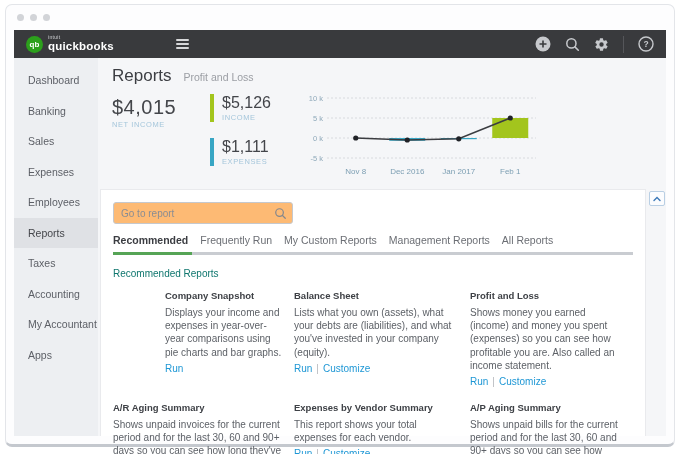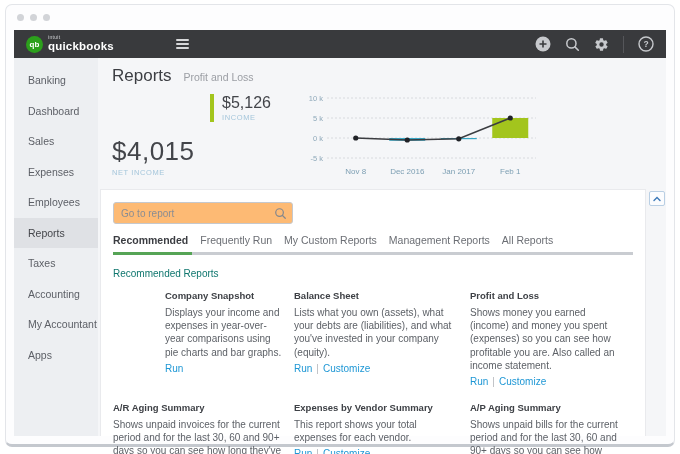--- a/index.html
+++ b/index.html
@@ -38,21 +38,21 @@
   .nav-item.active { background:#dfe1e5; color:#44464b; }
 
   .main { flex:1; background:#f5f6f8; position:relative; min-width:0; }
 
   .pagehead { position:absolute; left:14px; top:8px; display:flex; align-items:baseline; gap:12px; }
   .page-title { font-size:17px; color:#3c3e43; }
   .page-subtitle { font-size:10.5px; color:#9b9ea4; }
 
   
   .stat-net { position:absolute; left:14px; top:38px; }
-  .stat-value-lg { font-size:26px; color:#43454a; letter-spacing:.5px;margin-top:40px; }
+  .stat-value-lg { font-size:20px; color:#43454a; letter-spacing:.5px; }
   .stat-label { font-size:7.5px; color:#a5c6db; letter-spacing:.6px; margin-top:1px; }
   .stat-sm { position:absolute; left:112px; padding-left:8px; }
   .stat-sm.income { top:36px; border-left:4px solid #a3c51d; }
   .stat-sm.expenses { top:80px; border-left:4px solid #38a6c4; }
   .stat-value-sm { font-size:16px; color:#43454a; }
 
   .minichart { position:absolute; left:196px; top:30px; }
 
   
   .panel { position:absolute; left:2px; right:20px; top:131px; bottom:0;
@@ -137,22 +137,22 @@
                 <circle cx="8" cy="8" r="7" fill="none" stroke="#c7c9cd" stroke-width="1.4"></circle>
                 <text x="8" y="11.2" text-anchor="middle" font-size="8.5" fill="#c7c9cd" font-family="Liberation Sans, sans-serif" font-weight="bold">?</text>
               </svg>
           </span>
         </div>
       </div>
 
       <div class="bodyrow">
 
         <nav class="sidebar" id="sidebar">
+            <div class="nav-item">Dashboard</div>
             <div class="nav-item">Banking</div>
-            <div class="nav-item">Dashboard</div>
             <div class="nav-item">Sales</div>
             <div class="nav-item">Expenses</div>
             <div class="nav-item">Employees</div>
             <div class="nav-item active">Reports</div>
             <div class="nav-item">Taxes</div>
             <div class="nav-item">Accounting</div>
             <div class="nav-item">My Accountant</div>
             <div class="nav-item">Apps</div>
           </nav>
 
@@ -162,20 +162,24 @@
             <span class="page-subtitle">Profit and Loss</span>
           </div>
 
           <div class="stat-net">
             <div class="stat-value-lg">$4,015</div>
             <div class="stat-label">NET INCOME</div>
           </div>
           <div class="stat-sm income">
             <div class="stat-value-sm">$5,126</div>
             <div class="stat-label">INCOME</div>
+          </div>
+          <div class="stat-sm expenses">
+            <div class="stat-value-sm">$1,111</div>
+            <div class="stat-label">EXPENSES</div>
           </div>
 
           <svg class="minichart" id="minichart" width="250" height="96">
               <line x1="33" x2="242" y1="10" y2="10" stroke="#d8dade" stroke-width="1" stroke-dasharray="2,2"></line>
               <text x="29" y="12.6" text-anchor="end" font-size="7.5" fill="#8fa9ba" font-family="Liberation Sans, sans-serif">10 k</text>
               <line x1="33" x2="242" y1="30" y2="30" stroke="#d8dade" stroke-width="1" stroke-dasharray="2,2"></line>
               <text x="29" y="32.6" text-anchor="end" font-size="7.5" fill="#8fa9ba" font-family="Liberation Sans, sans-serif">5 k</text>
               <line x1="33" x2="242" y1="50" y2="50" stroke="#d8dade" stroke-width="1" stroke-dasharray="2,2"></line>
               <text x="29" y="52.6" text-anchor="end" font-size="7.5" fill="#8fa9ba" font-family="Liberation Sans, sans-serif">0 k</text>
               <line x1="33" x2="242" y1="70" y2="70" stroke="#d8dade" stroke-width="1" stroke-dasharray="2,2"></line>

